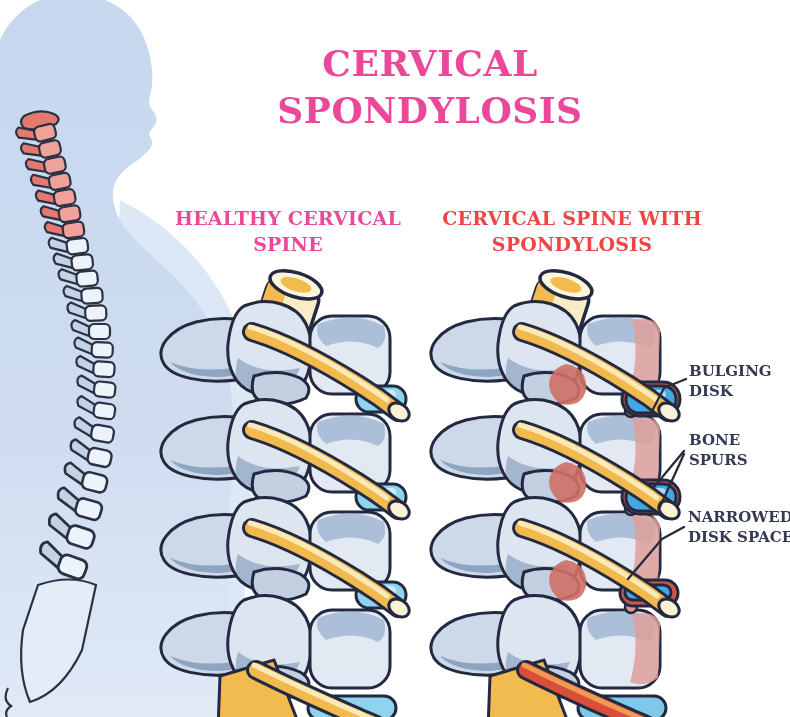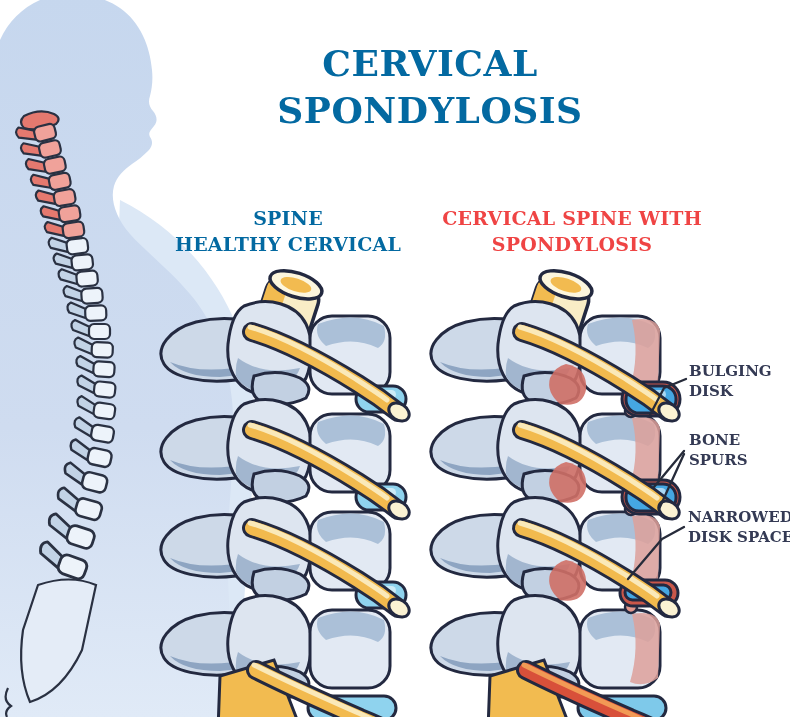--- a/index.html
+++ b/index.html
@@ -1,21 +1,21 @@
 <!DOCTYPE html>
 <html><head>
 <meta charset="utf-8">
 <style>
   html,body{margin:0;padding:0;background:#fff;}
   .stage{
     position:relative;width:790px;height:717px;overflow:hidden;background:#ffffff;
     font-family:"DejaVu Serif","Liberation Serif",serif;
   }
   .art{position:absolute;left:0;top:0;}
-  .txt{position:absolute;font-weight:bold;color:#0369a1;}
+  .txt{position:absolute;font-weight:bold;color:#ec4899;}
   .title{left:210px;top:40px;width:440px;text-align:center;font-size:36px;line-height:47px;letter-spacing:.5px;}
   .colhead{top:205px;text-align:center;font-size:19px;line-height:26px;letter-spacing:.2px;}
   .colhead.healthy{left:158px;width:260px;}
   .colhead.sick{left:436px;width:272px;color:#ef4444;}
   .ann{font-size:15px;line-height:19.5px;color:#343a54;white-space:nowrap;}
   .ann.a1{left:689px;top:362px;}
   .ann.a2{left:689px;top:431px;}
   .ann.a3{left:688px;top:508px;}
   .lead{fill:none;stroke:#262b3a;stroke-width:2.3;stroke-linecap:round;stroke-linejoin:round;}
   .wing{fill:#cdd9e8;stroke:#232940;stroke-width:3;}
@@ -301,22 +301,22 @@
       <path class="lead" d="M684,527 L662,539 L628,579"></path>
     </g>
   </svg>
 
   <div class="txt title">
     <div>CERVICAL</div>
     <div>SPONDYLOSIS</div>
   </div>
 
   <div class="txt colhead healthy">
+    <div>HEALTHY CERVICAL</div>
     <div>SPINE</div>
-    <div>HEALTHY CERVICAL</div>
   </div>
 
   <div class="txt colhead sick">
     <div>CERVICAL SPINE WITH</div>
     <div>SPONDYLOSIS</div>
   </div>
 
   <div class="txt ann a1">
     <div>BULGING</div>
     <div>DISK</div>

